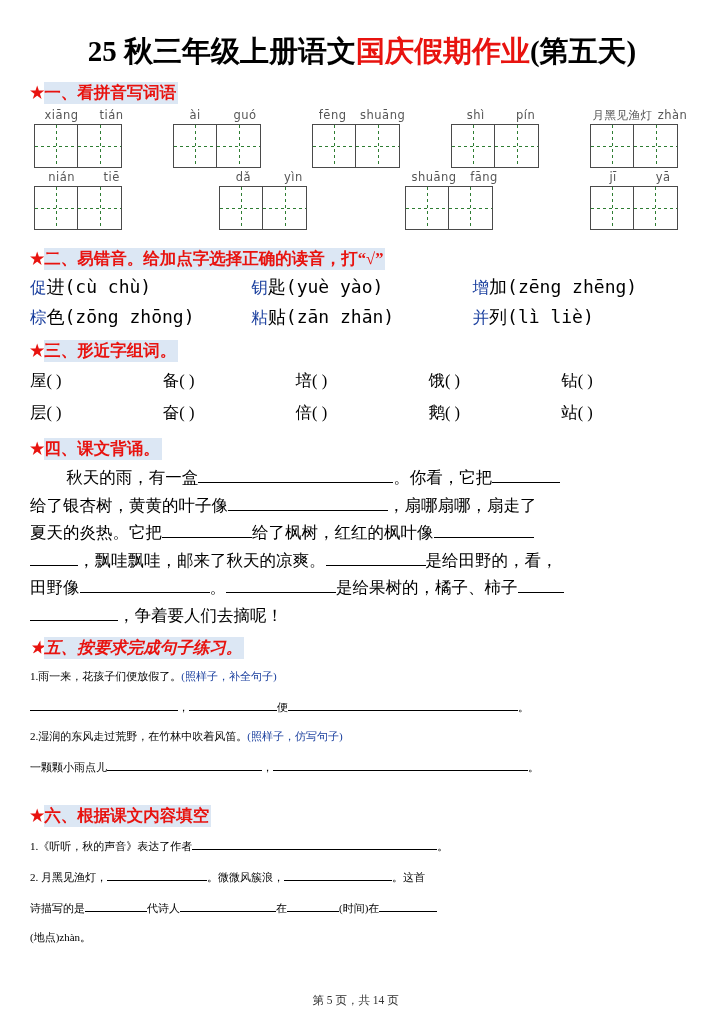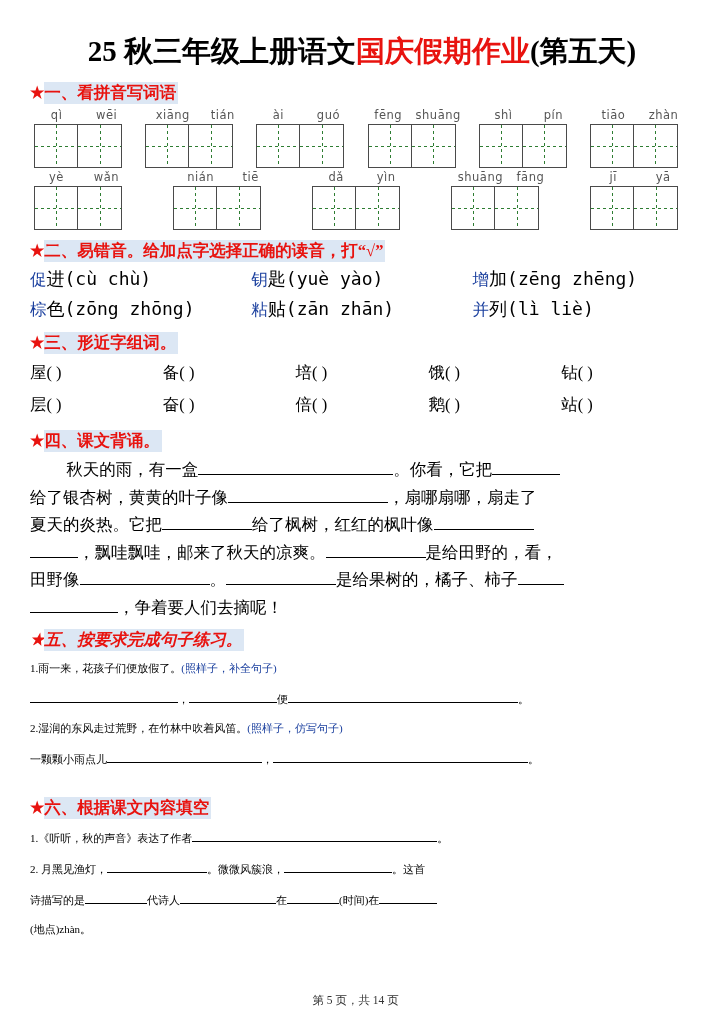--- a/index.html
+++ b/index.html
@@ -164,30 +164,20 @@
     <span class="black">25 秋三年级上册语文</span><span class="red">国庆假期作业</span><span class="black">(第五天)</span>
   </div>
 
   <div class="sec">
     <span class="star">★</span><span class="label">一、看拼音写词语</span>
   </div>
 
   <div class="pinyin-row">
     <div class="pycell">
       <div class="pytext">
-        <span>qì</span>
-          <span>wēi</span>
-      </div>
-      <div class="boxes">
-        <div class="tianzi"></div>
-        <div class="tianzi"></div>
-      </div>
-    </div>
-    <div class="pycell">
-      <div class="pytext">
         <span>xiāng</span>
           <span>tián</span>
       </div>
       <div class="boxes">
         <div class="tianzi"></div>
         <div class="tianzi"></div>
       </div>
     </div>
     <div class="pycell">
       <div class="pytext">
@@ -214,41 +204,31 @@
         <span>shì</span>
           <span>pín</span>
       </div>
       <div class="boxes">
         <div class="tianzi"></div>
         <div class="tianzi"></div>
       </div>
     </div>
     <div class="pycell">
       <div class="pytext">
-        <span>tiāo</span>
+        <span>月黑见渔灯</span>
           <span>zhàn</span>
       </div>
       <div class="boxes">
         <div class="tianzi"></div>
         <div class="tianzi"></div>
       </div>
     </div>
   </div>
 
   <div class="pinyin-row">
-    <div class="pycell">
-      <div class="pytext">
-        <span>yè</span>
-          <span>wǎn</span>
-      </div>
-      <div class="boxes">
-        <div class="tianzi"></div>
-        <div class="tianzi"></div>
-      </div>
-    </div>
     <div class="pycell">
       <div class="pytext">
         <span>nián</span>
           <span>tiē</span>
       </div>
       <div class="boxes">
         <div class="tianzi"></div>
         <div class="tianzi"></div>
       </div>
     </div>
@@ -277,21 +257,21 @@
         <span>jī</span>
           <span>yā</span>
       </div>
       <div class="boxes">
         <div class="tianzi"></div>
         <div class="tianzi"></div>
       </div>
     </div>
   </div>
 
-  <div class="sec" style="margin-top:10px;">
+  <div class="sec" style="margin-top:18px;">
     <span class="star">★</span><span class="label">二、易错音。给加点字选择正确的读音，打“√”</span>
   </div>
 
   <div class="choice-row">
     <div class="choice-item">
       <span class="hz">促</span><span class="py">进(cù chù)</span>
     </div>
     <div class="choice-item">
       <span class="hz">钥</span><span class="py">匙(yuè yào)</span>
     </div>

